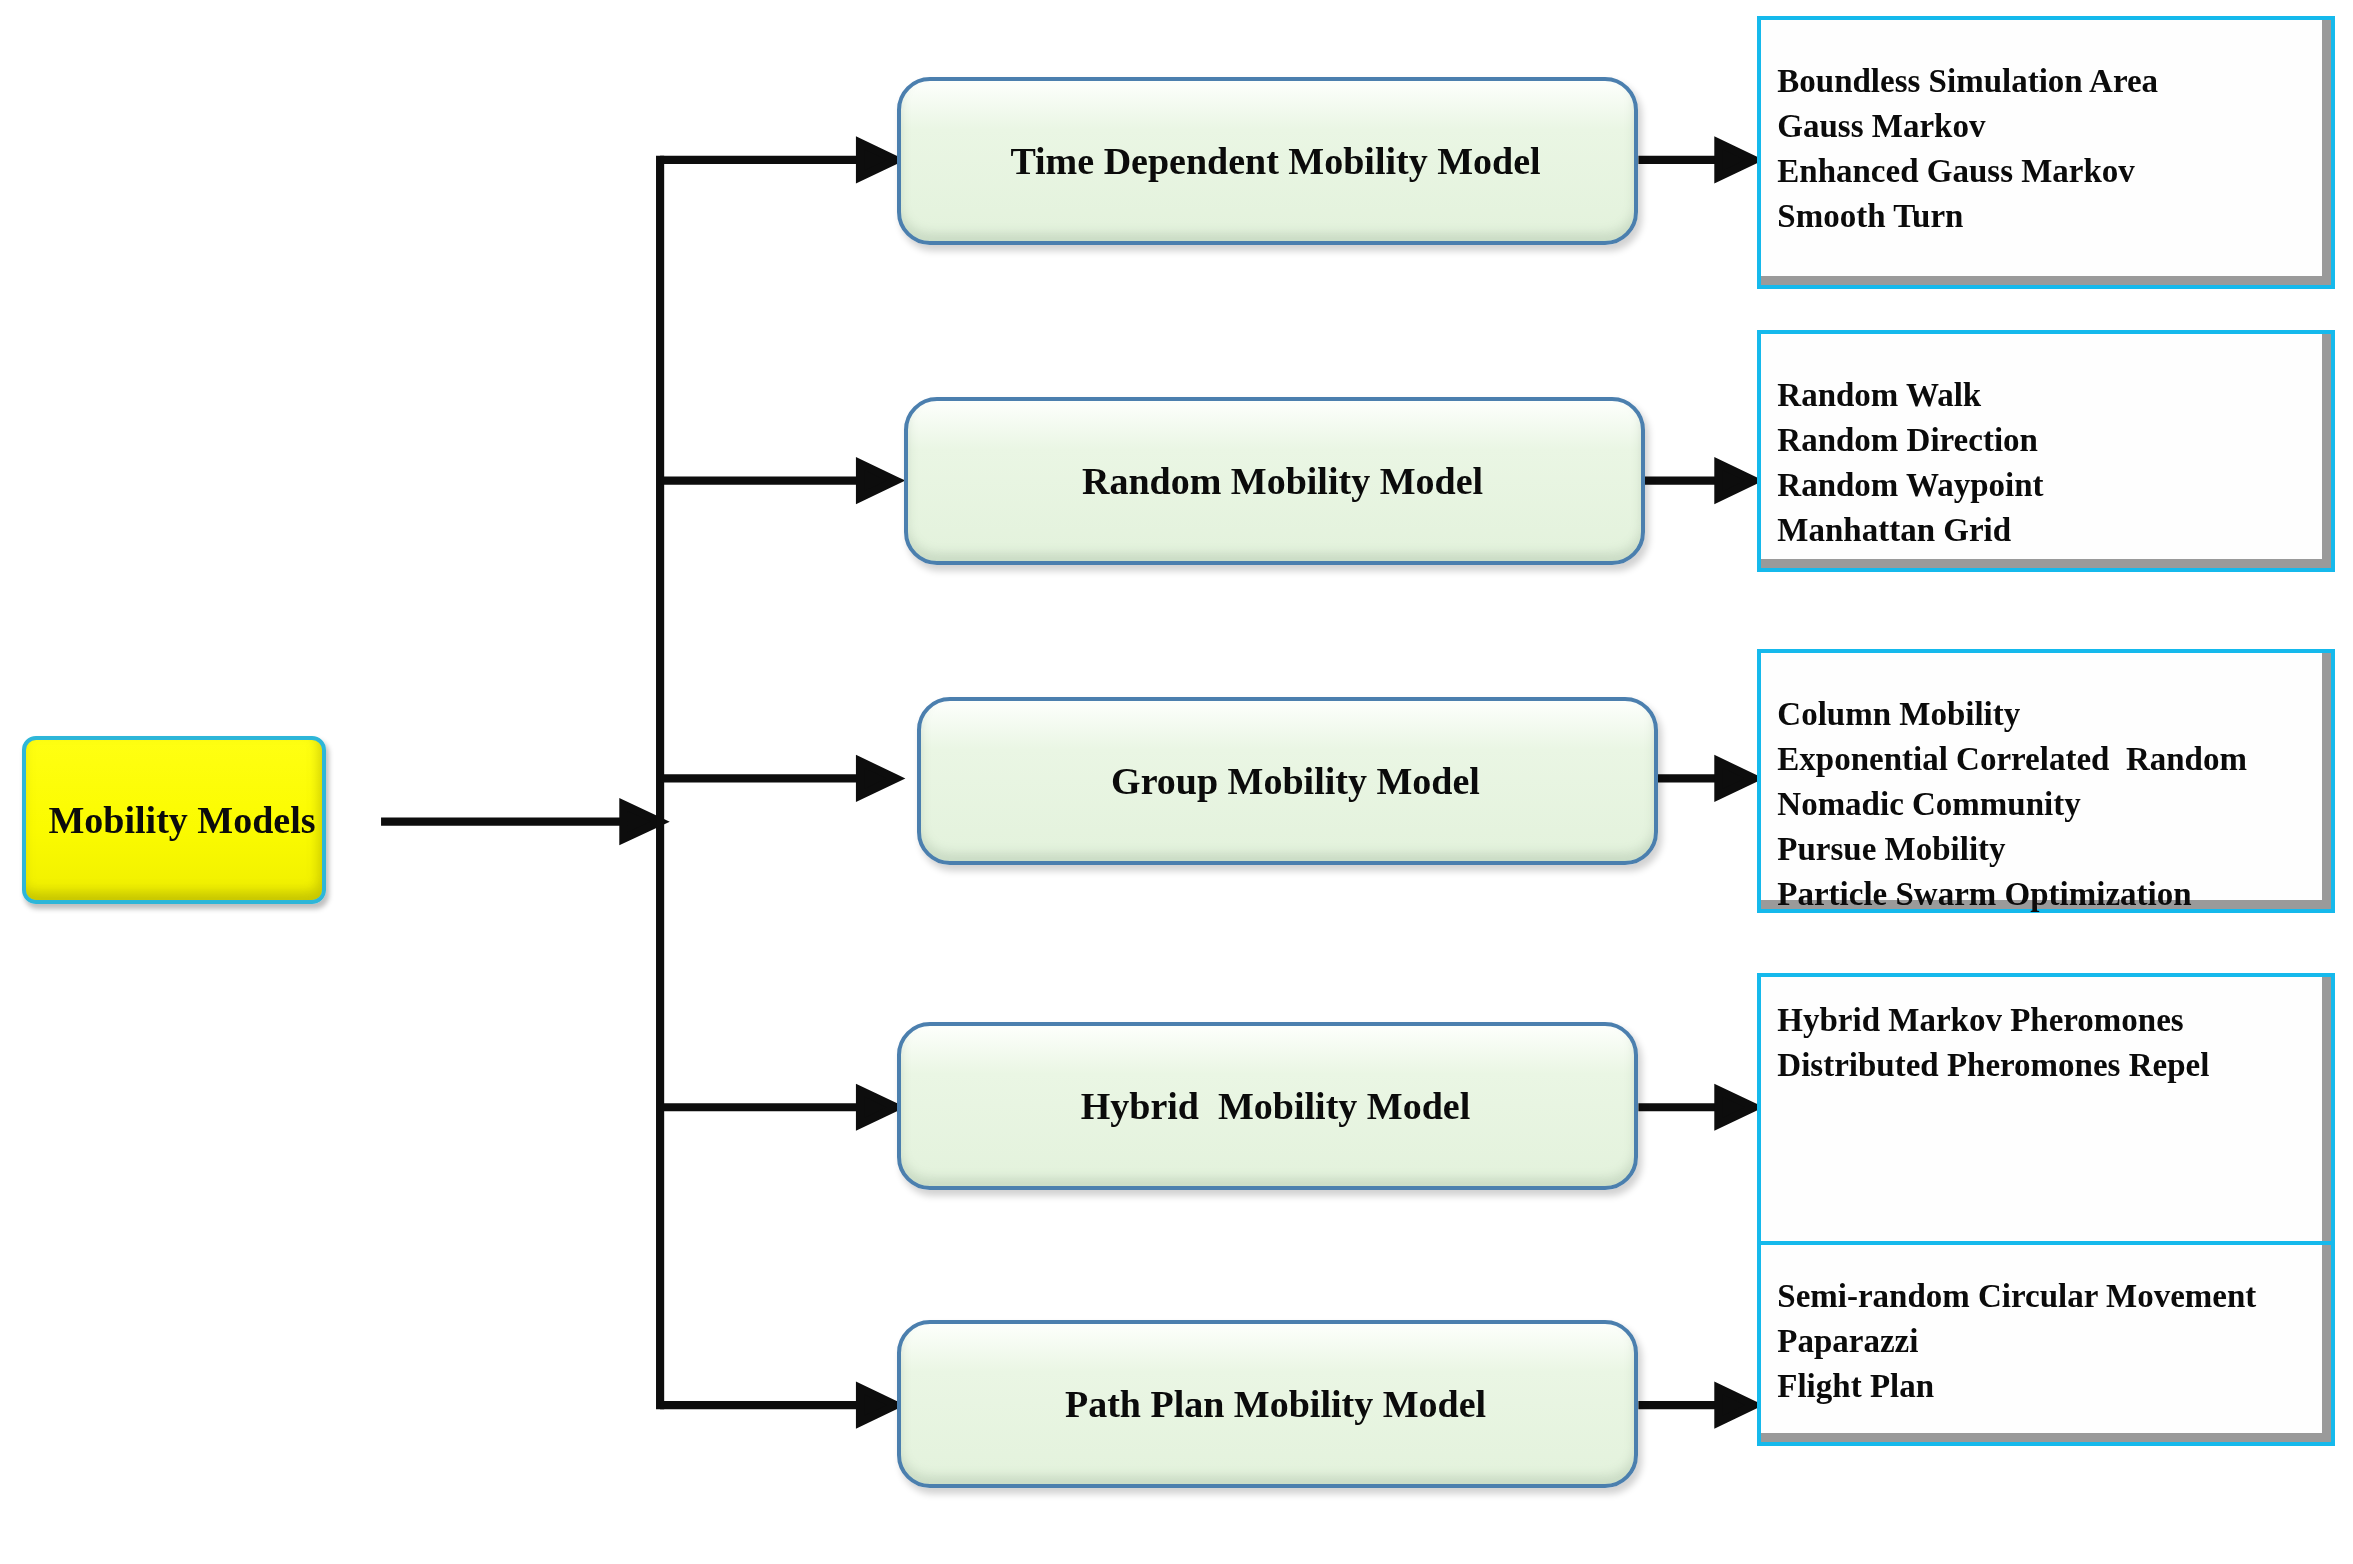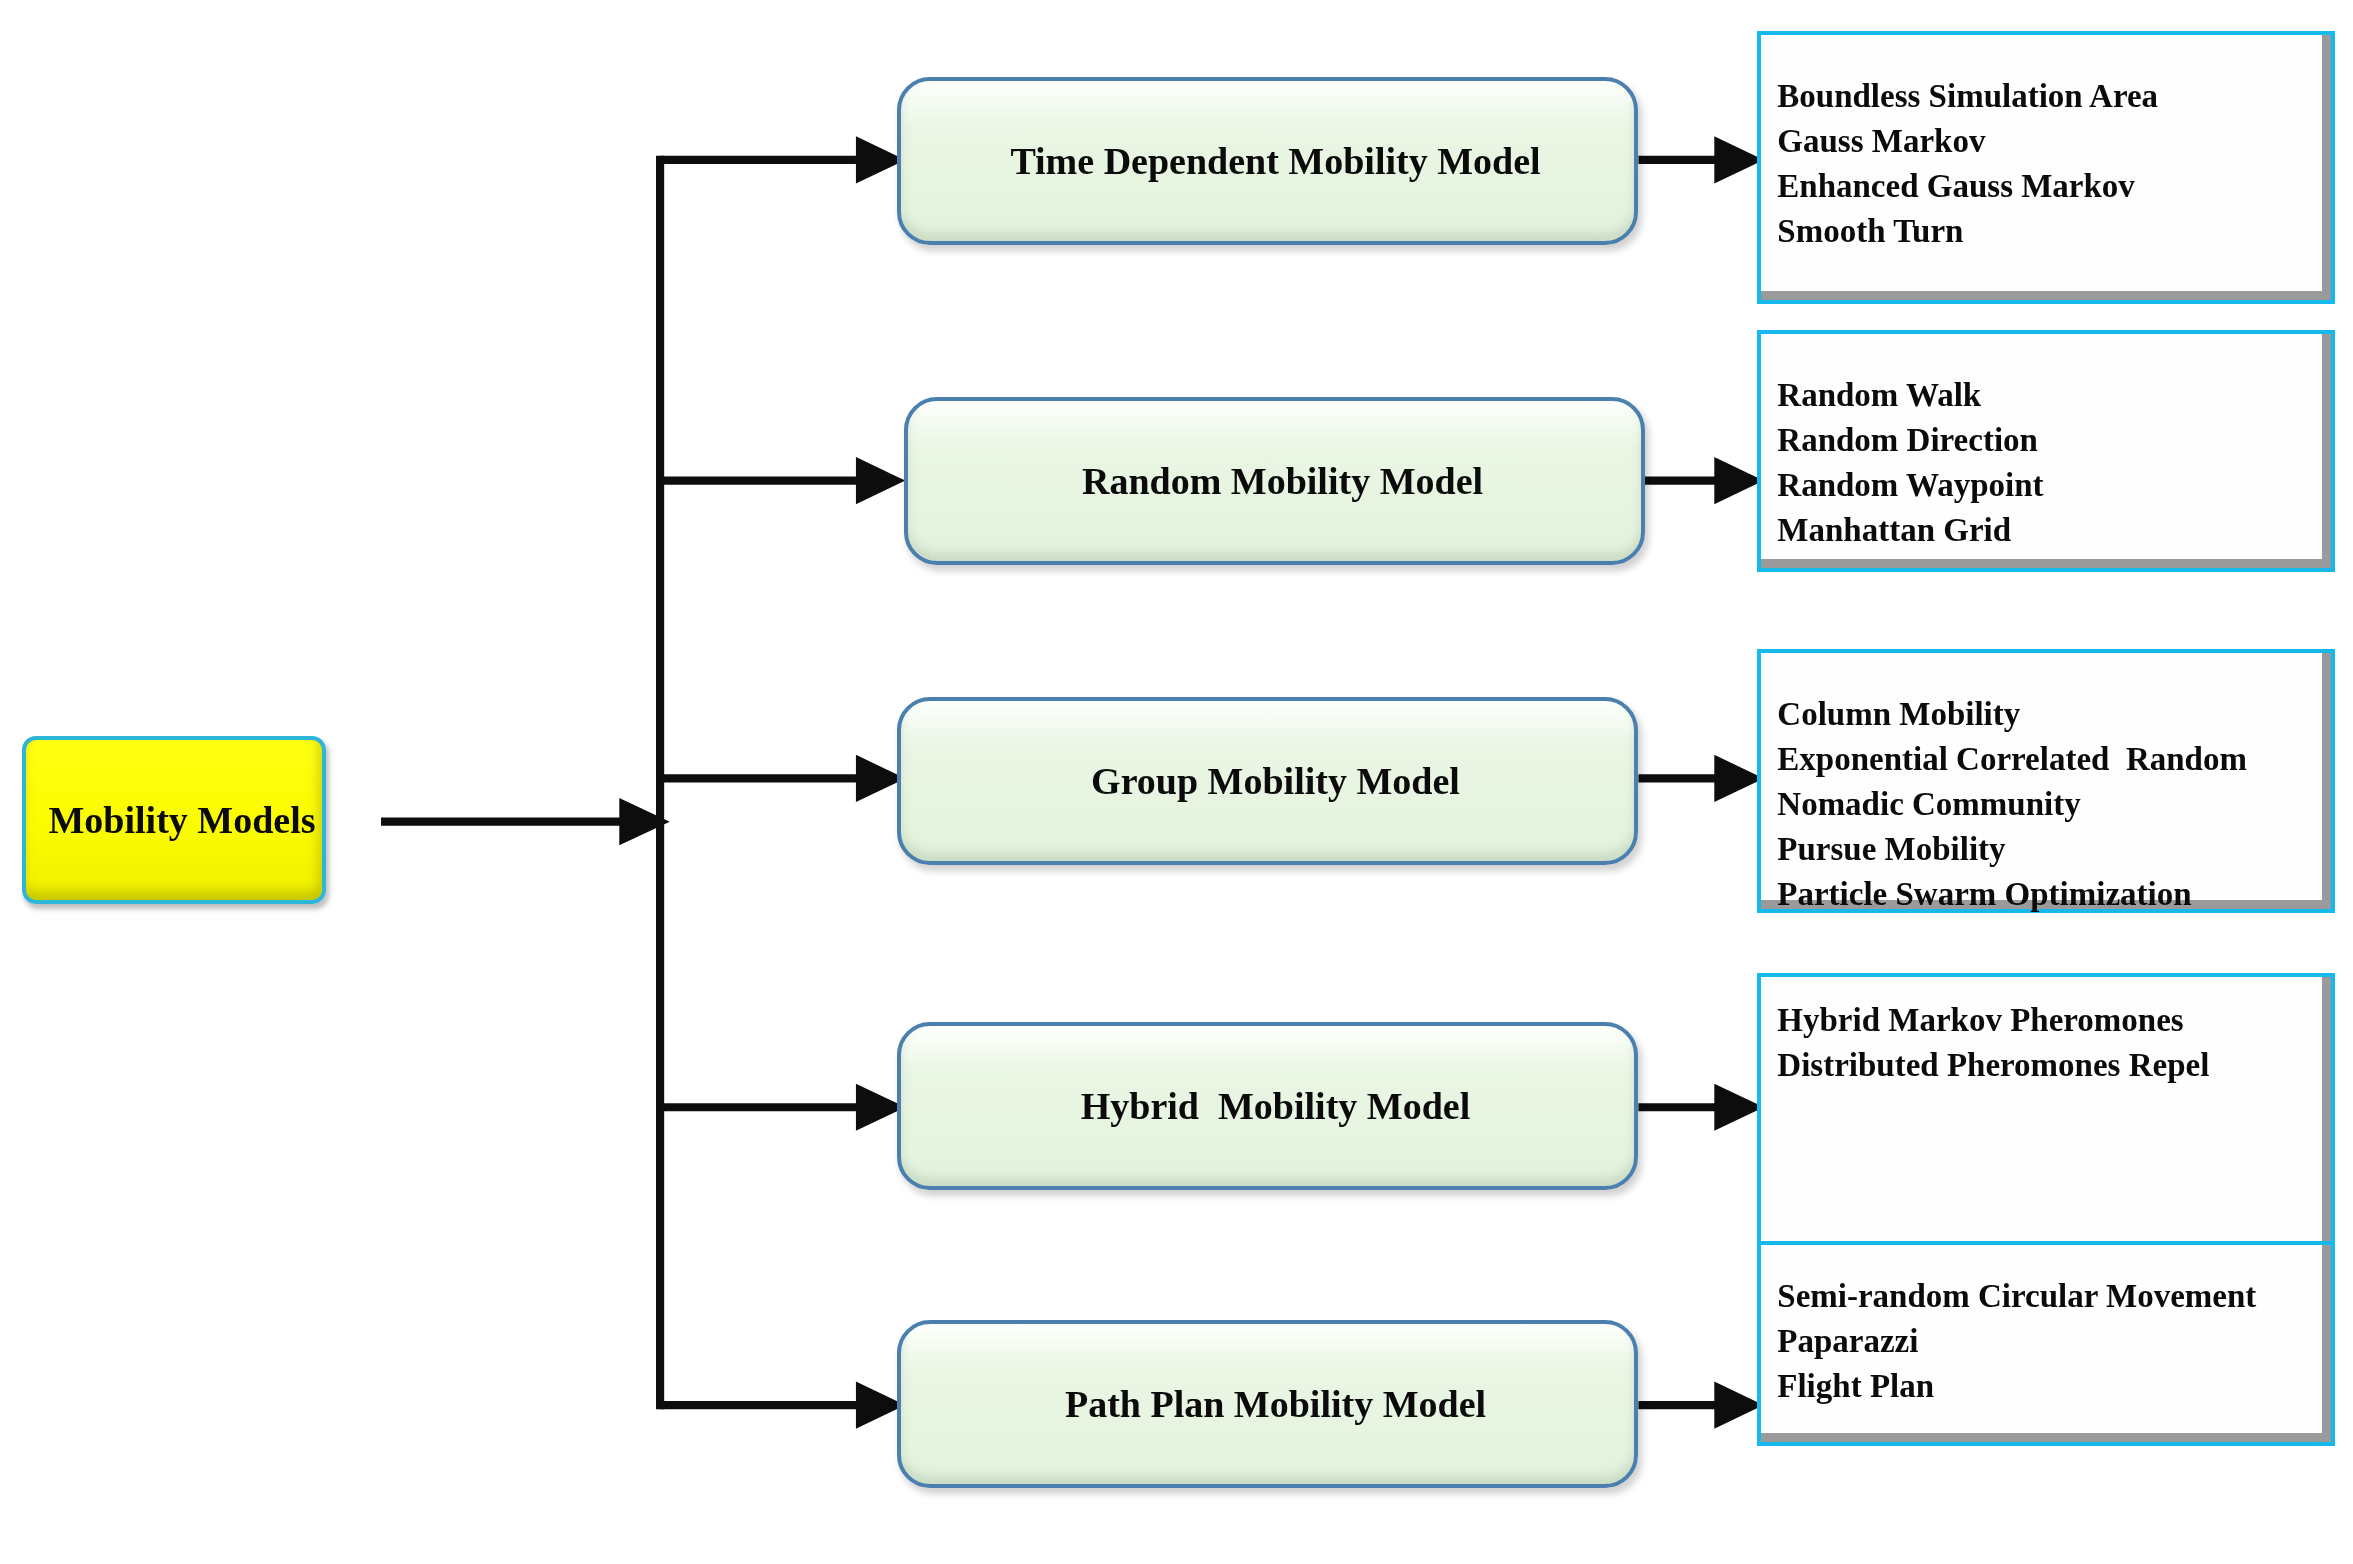--- a/index.html
+++ b/index.html
@@ -88,36 +88,36 @@
       <line x1="2008" y1="1357" x2="2106" y2="1357"></line>
       <polygon points="2150,1357 2106,1336 2106,1378"></polygon>
       <line x1="2008" y1="1722" x2="2106" y2="1722"></line>
       <polygon points="2150,1722 2106,1701 2106,1743"></polygon>
     </g>
   </svg>
 
   <div class="node root-box">Mobility Models</div>
 
   <div class="node cat-box" style="top:77px;">Time Dependent Mobility Model</div>
-  <div class="list-box" style="top:31px;height:273px;">
+  <div class="list-box" style="top:16px;height:273px;">
     <div class="li">Boundless Simulation Area</div>
     <div class="li">Gauss Markov</div>
     <div class="li">Enhanced Gauss Markov</div>
     <div class="li">Smooth Turn</div>
   </div>
 
   <div class="node cat-box" style="top:397px;margin-left:7px;">Random Mobility Model</div>
   <div class="list-box" style="top:330px;height:242px;">
     <div class="li">Random Walk</div>
     <div class="li">Random Direction</div>
     <div class="li">Random Waypoint</div>
     <div class="li">Manhattan Grid</div>
   </div>
 
-  <div class="node cat-box" style="top:697px;">Group Mobility Model</div>
+  <div class="node cat-box" style="top:697px;margin-left:20px;">Group Mobility Model</div>
   <div class="list-box" style="top:649px;height:264px;">
     <div class="li">Column Mobility</div>
     <div class="li">Exponential Correlated  Random</div>
     <div class="li">Nomadic Community</div>
     <div class="li">Pursue Mobility</div>
     <div class="li">Particle Swarm Optimization</div>
   </div>
 
   <div class="node cat-box" style="top:1022px;">Hybrid  Mobility Model</div>
   <div class="list-box" style="top:973px;height:345px;padding-top:21px;">

